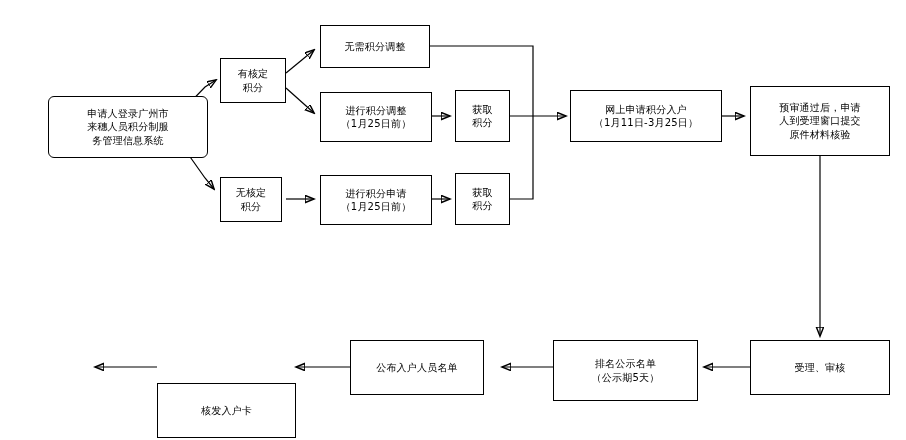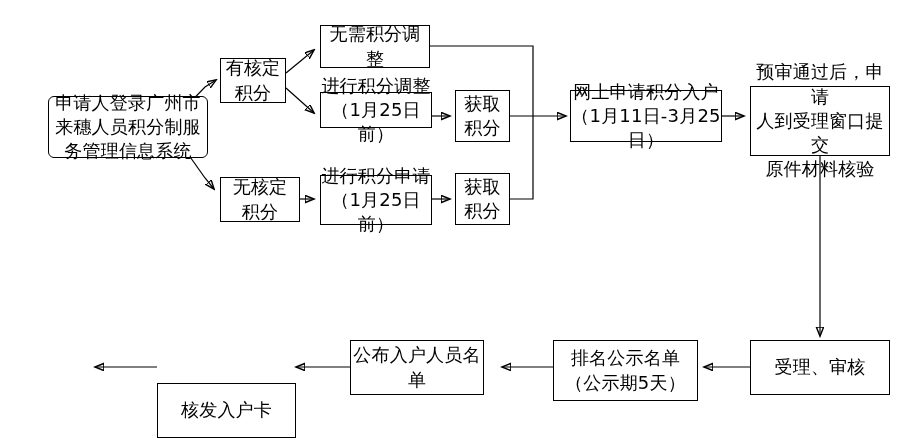--- a/index.html
+++ b/index.html
@@ -18,21 +18,21 @@
   .node {
     position: absolute;
     box-sizing: border-box;
     border: 1px solid #000000;
     background: #ffffff;
     display: flex;
     align-items: center;
     justify-content: center;
     text-align: center;
     color: #000000;
-    font-size: 18px;
+    font-size: 10px;
     line-height: 1.35;
     letter-spacing: 0.2px;
     z-index: 3;
   }
   .node.rounded {
     border-radius: 6px;
     margin-left: 32px;
   }
   .node .lines {
     display: block;
@@ -102,30 +102,30 @@
     <span class="lines">申请人登录广州市
 来穗人员积分制服
 务管理信息系统</span>
   </div>
 
   <div class="node" style="left:220px; top:58px; width:66px; height:45px;">
     <span class="lines">有核定
 积分</span>
   </div>
 
-  <div class="node" style="left:220px; top:177px; width:80px; height:45px;">
+  <div class="node" style="left:220px; top:177px; width:62px; height:45px;">
     <span class="lines">无核定
 积分</span>
   </div>
 
   <div class="node" style="left:320px; top:25px; width:110px; height:43px;">
     <span class="lines">无需积分调整</span>
   </div>
 
-  <div class="node" style="left:320px; top:92px; width:112px; height:36px;">
+  <div class="node" style="left:320px; top:92px; width:112px; height:50px;">
     <span class="lines">进行积分调整
 （1月25日前）</span>
   </div>
 
   <div class="node" style="left:455px; top:90px; width:55px; height:52px;">
     <span class="lines">获取
 积分</span>
   </div>
 
   <div class="node" style="left:320px; top:175px; width:112px; height:50px;justify-content:center;">

